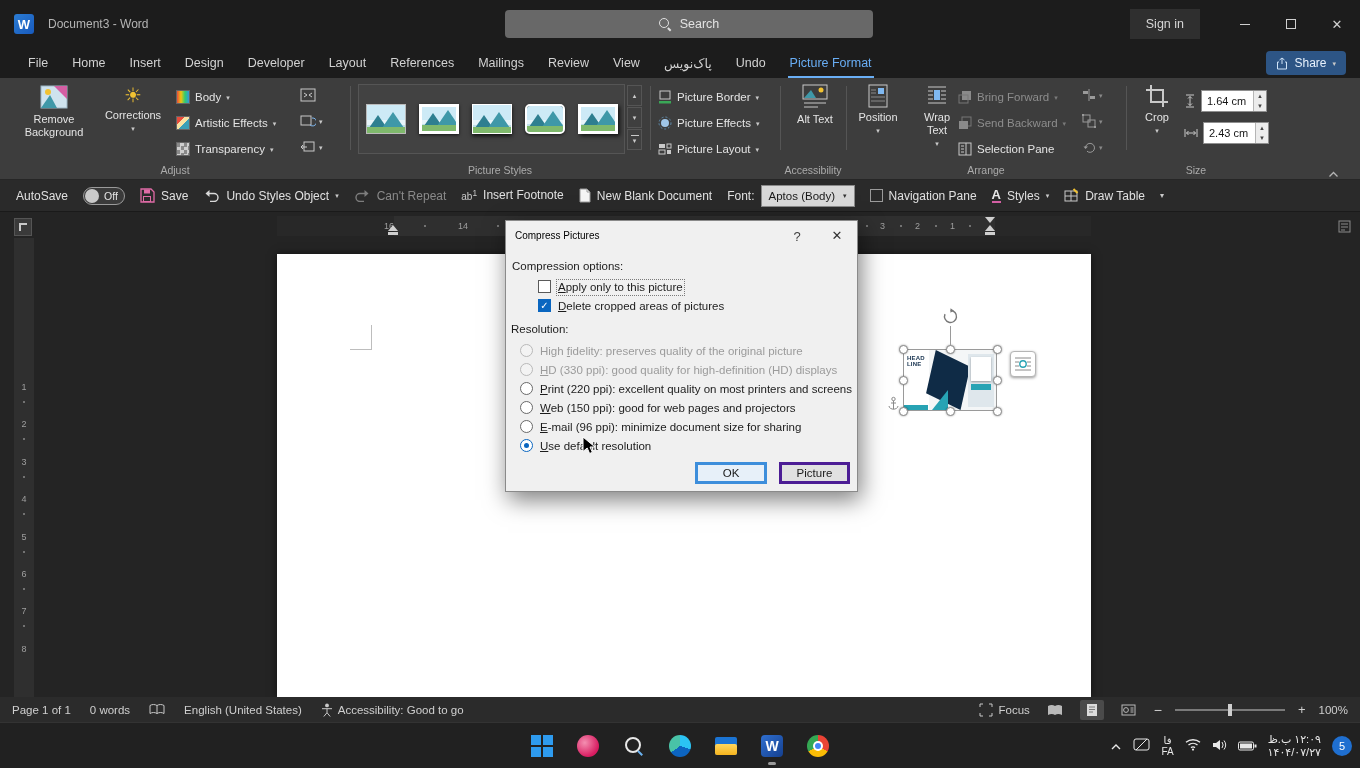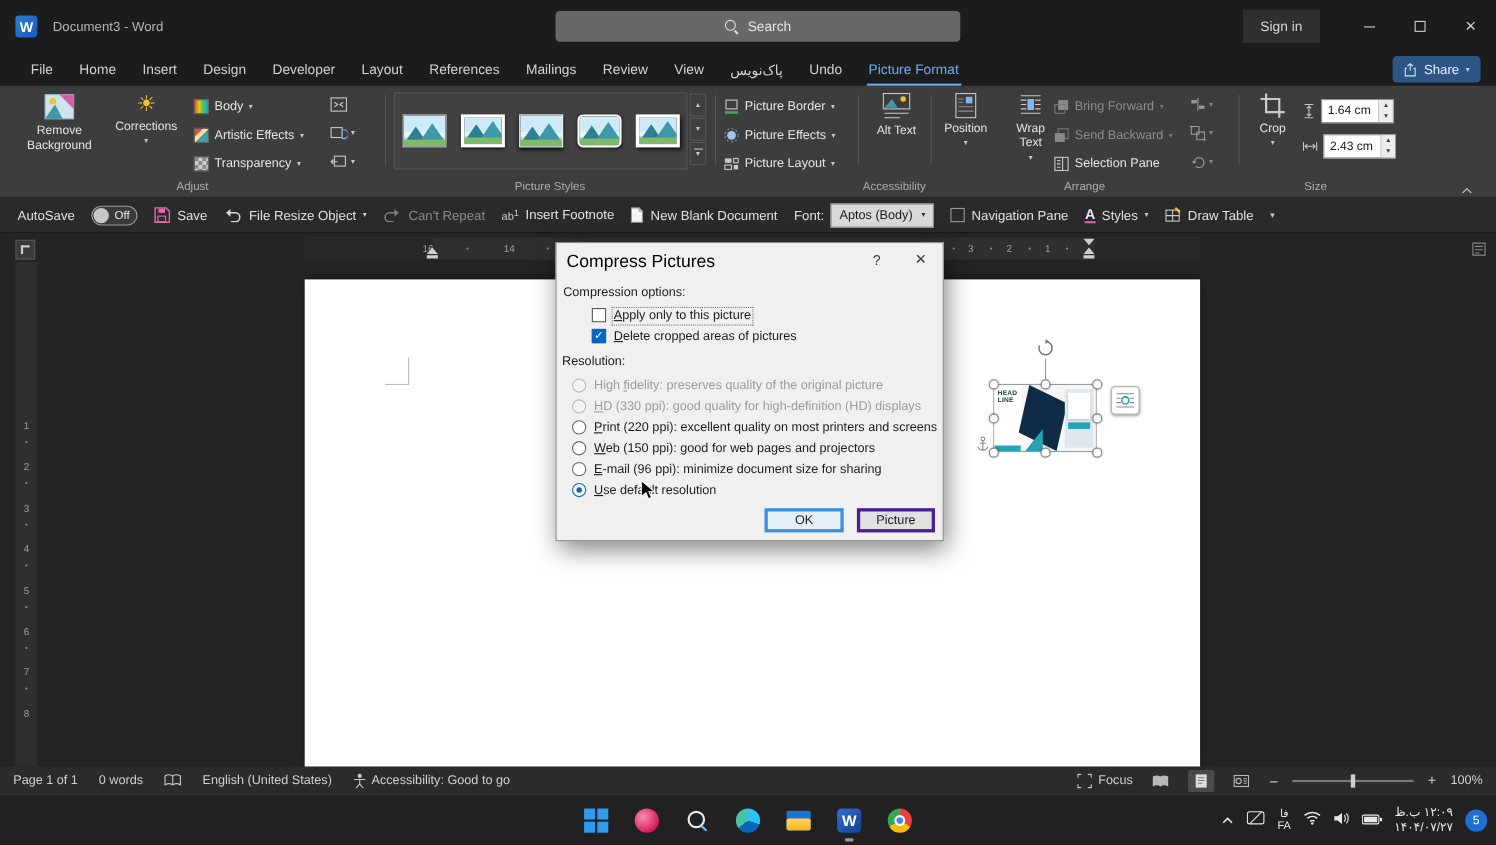--- a/index.html
+++ b/index.html
@@ -117,21 +117,21 @@
 .hdl{position:absolute;width:9px;height:9px;border-radius:50%;background:#fff;border:1px solid #8a8a8a;box-shadow:0 0 2px rgba(0,0,0,.45)}
 .rot-line{position:absolute;left:46px;top:-24px;width:1px;height:20px;background:#9a9a9a}
 .rot-handle{position:absolute;left:38px;top:-42px;width:17px;height:17px}
 .anchor{position:absolute;left:-17px;top:46px}
 .layout-btn{position:absolute;left:1010px;top:139px;width:26px;height:26px;background:#fff;border:1px solid #b5b5b5;border-radius:4px;
   display:flex;align-items:center;justify-content:center;box-shadow:0 1px 3px rgba(0,0,0,.4)}
 
 
 .dialog{position:absolute;left:505px;top:220px;width:353px;height:272px;background:#f0f0f0;border:1px solid #8a8a8a;
   box-shadow:3px 8px 22px rgba(0,0,0,.5);z-index:40;font-size:11.5px;color:#1c1c1c}
-.dlg-title{position:absolute;left:9px;top:9px;font-size:16px;color:#000}
+.dlg-title{position:absolute;left:9px;top:9px;font-size:10px;color:#000}
 .dlg-help{position:absolute;left:280px;top:8px;width:22px;text-align:center;color:#404040;font-size:13px}
 .dlg-x{position:absolute;left:316px;top:7px;width:30px;text-align:center;color:#333;font-size:13px}
 .dlg-label{position:absolute;font-size:11.5px;color:#1c1c1c;white-space:nowrap;line-height:13px}
 .dlg-label.dis{color:#9b9b9b}
 .dlg-label.focusbox{outline:1px dotted #7a7a7a;outline-offset:1px}
 .cb{position:absolute;width:13px;height:13px;background:#fff;border:1px solid #5a5a5a;display:flex;align-items:center;justify-content:center}
 .cb.checked{background:#0a66c0;border-color:#0a66c0;color:#fff;font-size: 10px}
 .rd{position:absolute;width:13px;height:13px;border-radius:50%;background:#fff;border:1px solid #696969}
 .rd.disabled{border-color:#b9b9b9;background:#f3f3f3}
 .rd.selected{border-color:#0a66c0}
@@ -503,21 +503,21 @@
           <rect x="4" y="1.5" width="6" height="4" fill="#e06ba6"></rect>
           <rect x="3.5" y="8.5" width="7" height="5" fill="none" stroke="#e06ba6"></rect>
         </svg>
       <span>Save</span>
     </div>
     <div class="qitem">
       <svg width="17" height="13">
           <path d="M4 4.5h7a4 4 0 0 1 0 8H7" fill="none" stroke="#d9d9d9" stroke-width="1.4"></path>
           <path d="M6.5 1 2.5 4.5 6.5 8z" fill="#d9d9d9"></path>
         </svg>
-      <span>File Resize Object</span>
+      <span>Undo Styles Object</span>
       <span class="chv">▾</span>
     </div>
     <div class="qitem dis">
       <svg width="17" height="13">
           <path d="M13 4.5H6a4 4 0 0 0 0 8h4" fill="none" stroke="#7d7d7d" stroke-width="1.4"></path>
           <path d="M10.5 1l4 3.5-4 3.5z" fill="#7d7d7d"></path>
         </svg>
       <span>Can't Repeat</span>
     </div>
     <div class="qitem">

